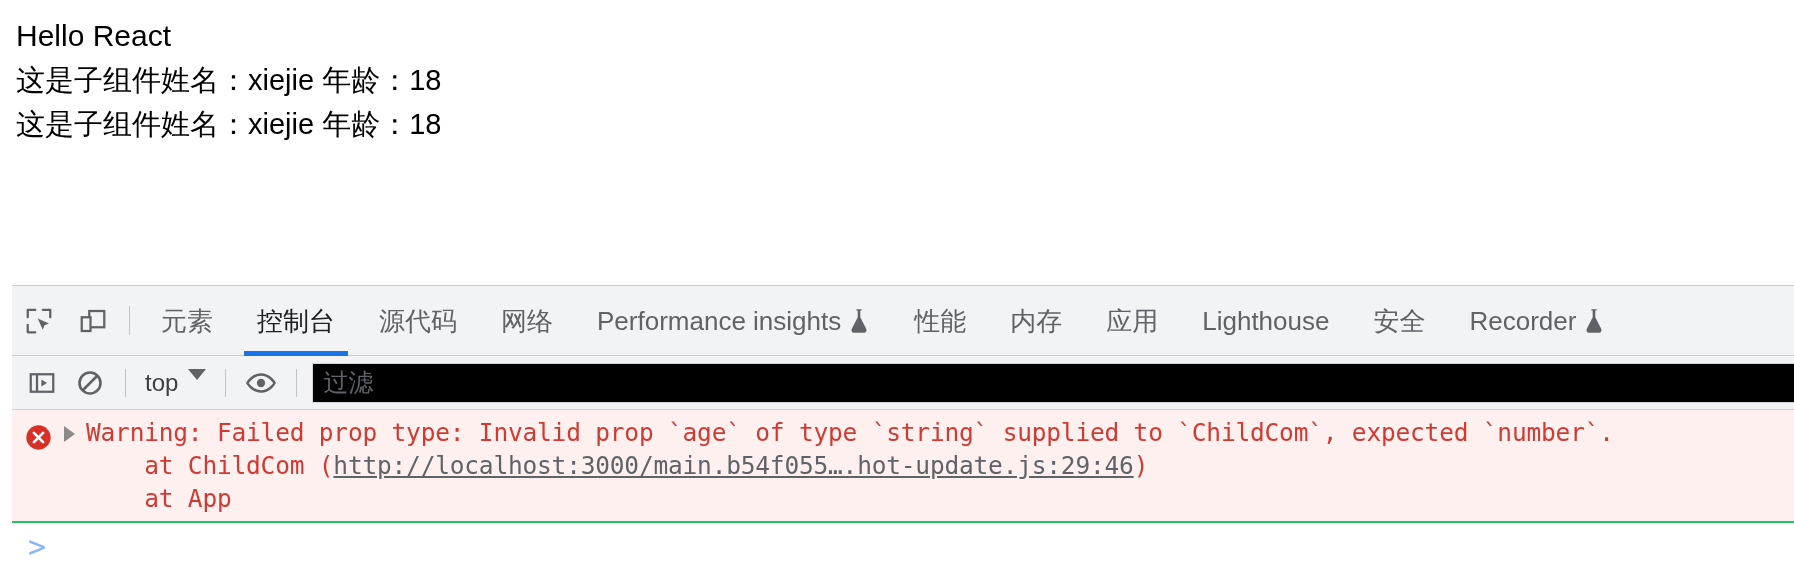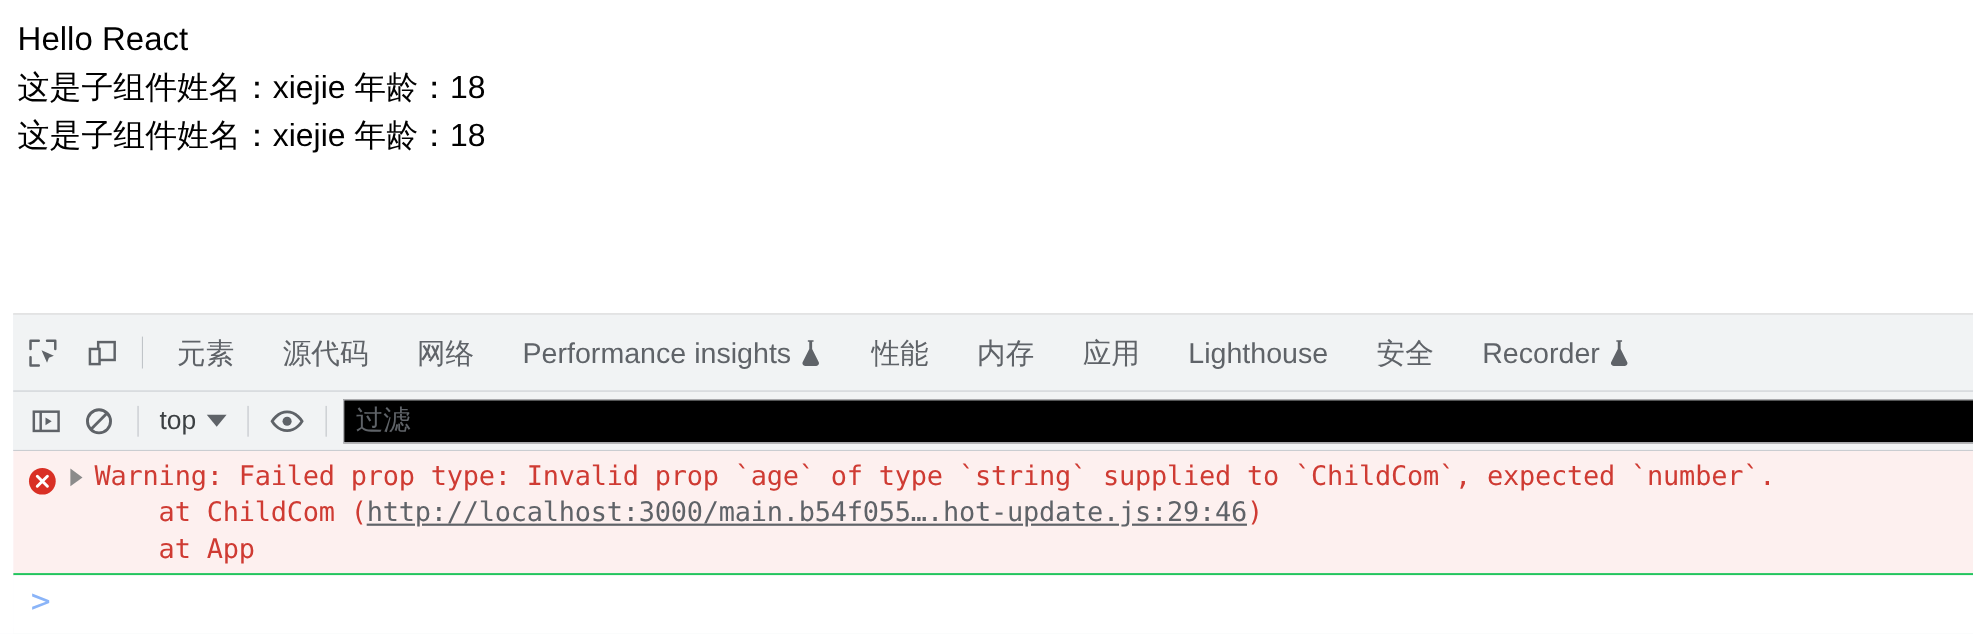--- a/index.html
+++ b/index.html
@@ -108,21 +108,21 @@
     cursor: pointer;
   }
   .ctb-sep {
     width: 1px; height: 28px;
     background: #c0c4c8;
     margin: 0 11px;
     flex: none;
   }
   .ctx-select {
     display: flex;
-    align-items: center;
+    align-items: flex-start;
     gap: 10px;
     padding: 0 8px;
     color: #3c4043;
     font-size: 24px;
     cursor: pointer;
     white-space: nowrap;
   }
   .caret {
     width: 0; height: 0;
     border-left: 9px solid transparent;
@@ -228,20 +228,23 @@
     <div class="tool-btn">
       <svg width="30" height="30" viewBox="0 0 24 24" fill="none">
         <rect x="9" y="4" width="12" height="13" stroke="#5f6368" stroke-width="1.8"></rect>
         <rect x="3" y="9" width="7" height="11" stroke="#5f6368" stroke-width="1.8" fill="#f1f3f4"></rect>
       </svg>
     </div>
     <div class="tb-sep"></div>
 
     <div class="tab">
       <span>元素</span>
+    </div>
+    <div class="tab active">
+      <span>控制台</span>
     </div>
     <div class="tab">
       <span>源代码</span>
     </div>
     <div class="tab">
       <span>网络</span>
     </div>
     <div class="tab">
       <span>Performance insights</span>
       <span class="flask">

